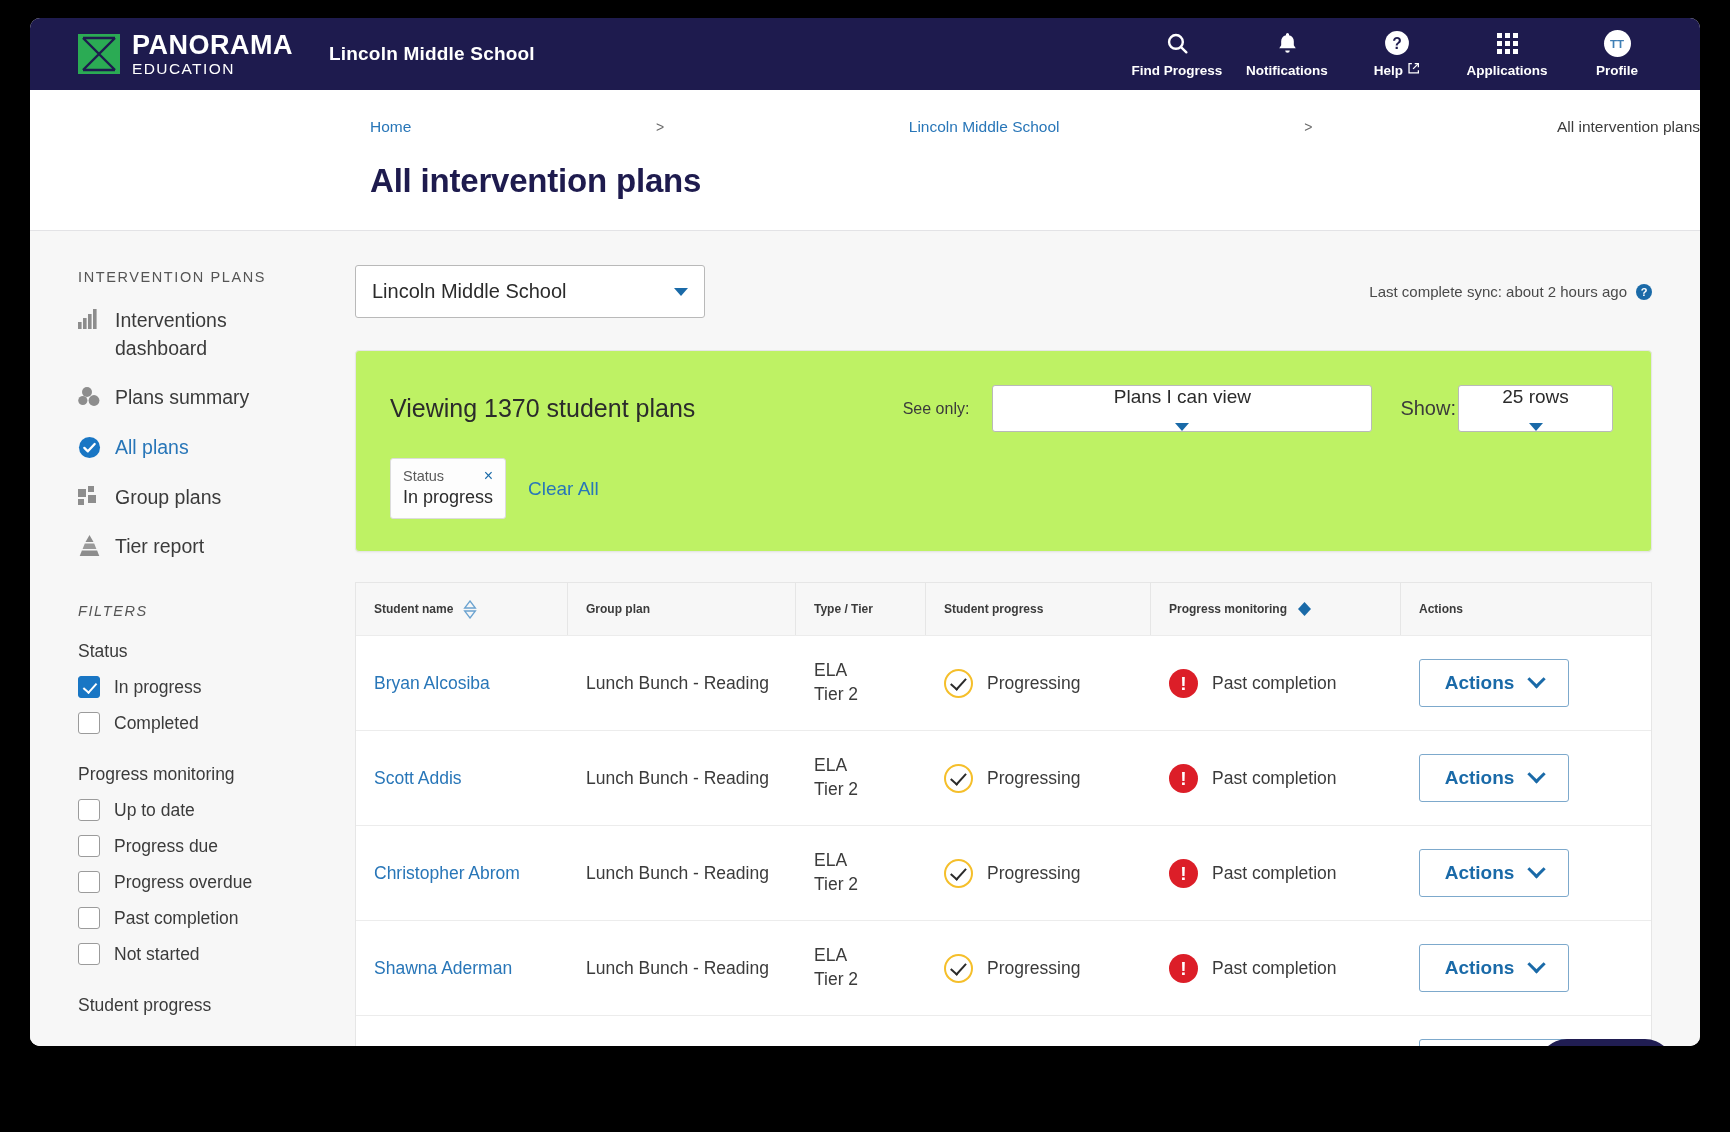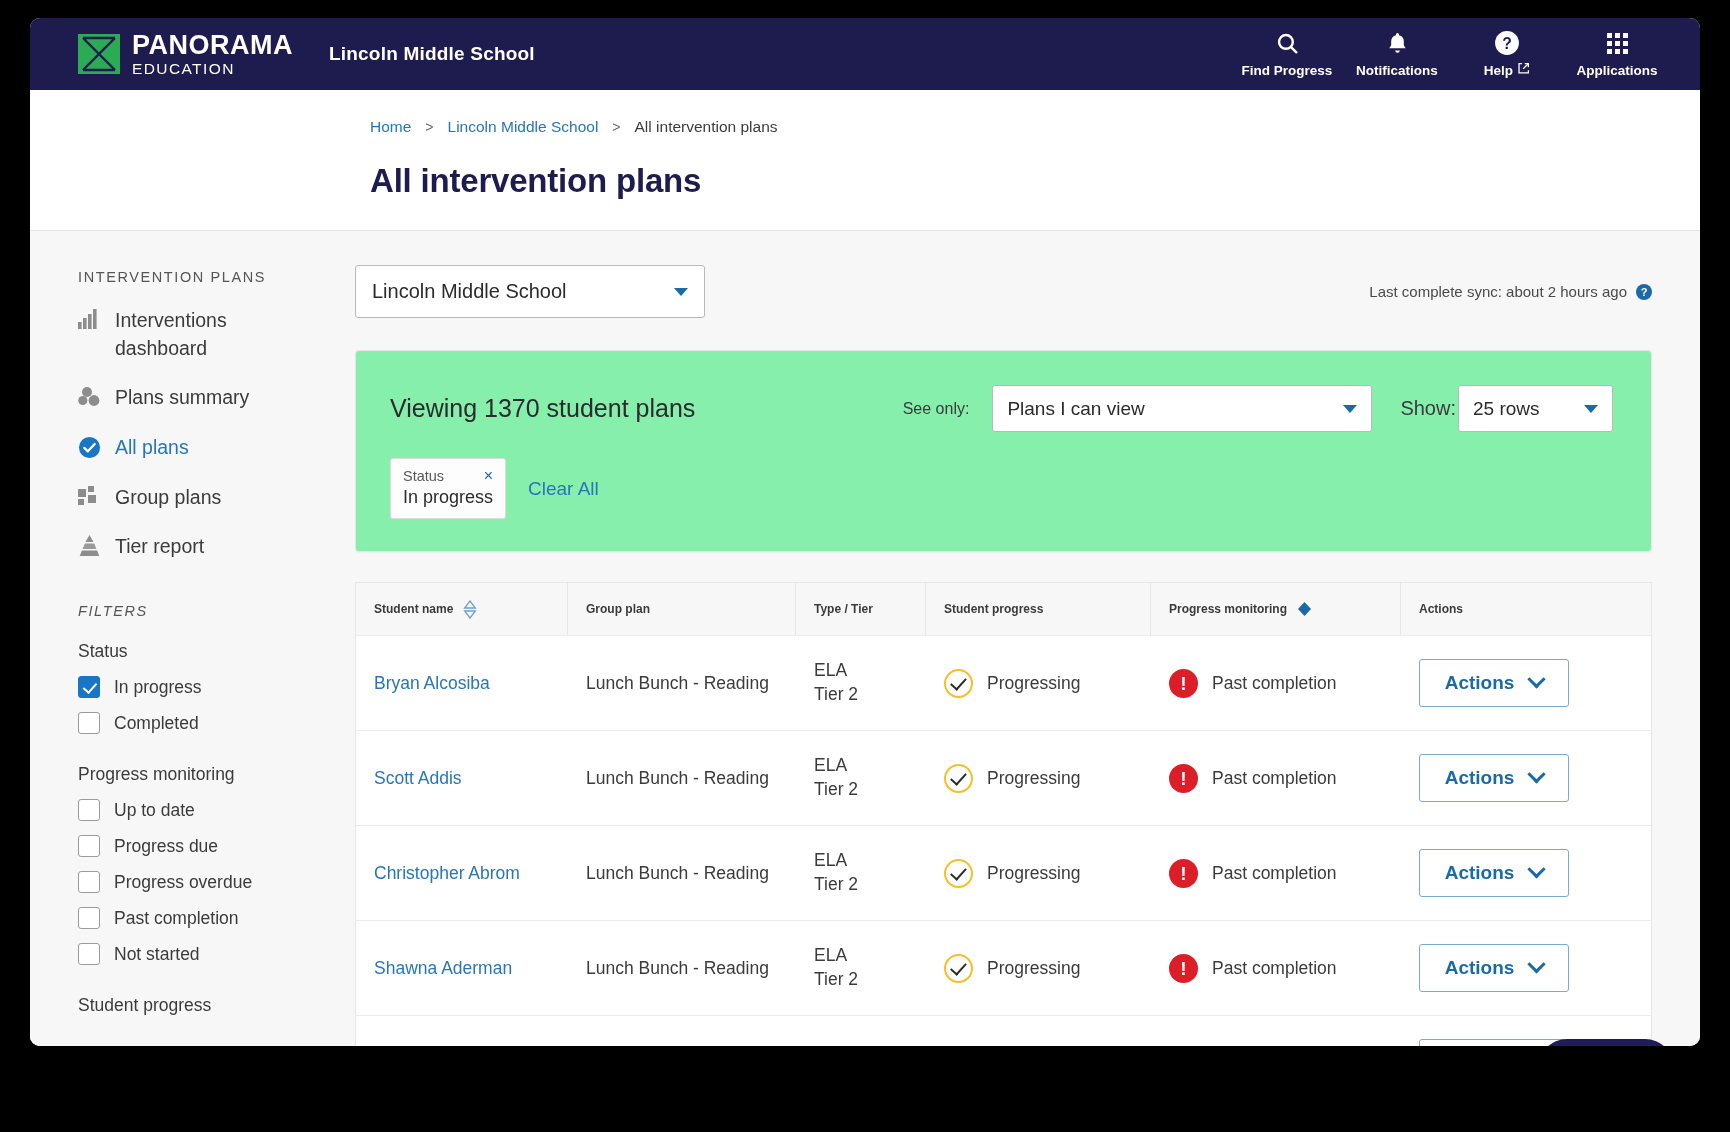--- a/index.html
+++ b/index.html
@@ -77,21 +77,21 @@
   }
 
   
   .page-head {
     padding: 28px 0 30px 340px;
     background: #fff;
     border-bottom: 1px solid #e3e3e6;
   }
   .crumbs {
     font-size: 15.5px; color: #4a4a4a;
-    display: flex; align-items: center; gap: 14px;
+    display: flex; align-items: center;  justify-content: space-between;
   }
   .crumbs a { color: #2876b8; text-decoration: none; cursor: pointer; }
   .crumbs .sep { color: #6b6b6b; font-size: 14px; }
   .crumbs .cur { color: #3c3c3c; }
   .page-title {
     margin-top: 26px;
     font-size: 33px; color: #1e1b4e; font-weight: bold;
     letter-spacing: -0.2px;
   }
 
@@ -170,33 +170,33 @@
     width: 16px; height: 16px; border-radius: 50%;
     background: #1a6aa8; color: #fff;
     font-size: 11px; font-weight: bold;
     display: flex; align-items: center; justify-content: center;
     cursor: pointer;
   }
 
   
   .card {
     margin-top: 32px;
-    background: #86efac;
+    background: #bef264;
     border: 1px solid #e6e6e6;
     border-radius: 4px;
     padding: 34px 38px 32px 34px;
     box-shadow: 0 1px 2px rgba(0,0,0,0.04);
   }
   .card-row1 { display: flex; align-items: center; }
   .viewing { font-size: 25px; color: #2b2b2b; }
   .see-only-lbl { font-size: 16px; color: #3b3b3b; margin-left: auto; margin-right: 23px; }
   .sel {
     border: 1px solid #b9b9b9; border-radius: 3px; background: #fff;
     height: 47px; display: flex; align-items: center;
-    padding: 0 14px; cursor: pointer;
+    padding: 0 14px; cursor: pointer; flex-direction: column;
   }
   .sel .val { font-size: 19px; color: #2b2b2b; }
   .sel.wide { width: 380px; }
   .sel.wide .val { flex: 1; }
   .sel.narrow { width: 155px; }
   .sel.narrow .val { flex: 1; }
   .show-lbl { font-size: 20px; color: #3b3b3b; margin: 0 2px 0 28px; }
 
   .card-row2 { display: flex; align-items: center; margin-top: 26px; gap: 22px; }
   .chip {
@@ -347,20 +347,26 @@
               <i></i>
               <i></i>
               <i></i>
               <i></i>
               <i></i>
             </span>
         </span>
         <span class="lbl">Applications</span>
       </div>
 
+      <div class="nav-item">
+        <span class="ico">
+          <span class="avatar">TT</span>
+        </span>
+        <span class="lbl">Profile</span>
+      </div>
 
     </div>
   </div>
 
   <div class="page-head">
     <div class="crumbs">
       <a>Home</a>
       <span class="sep">&gt;</span>
       <a>Lincoln Middle School</a>
       <span class="sep">&gt;</span>

